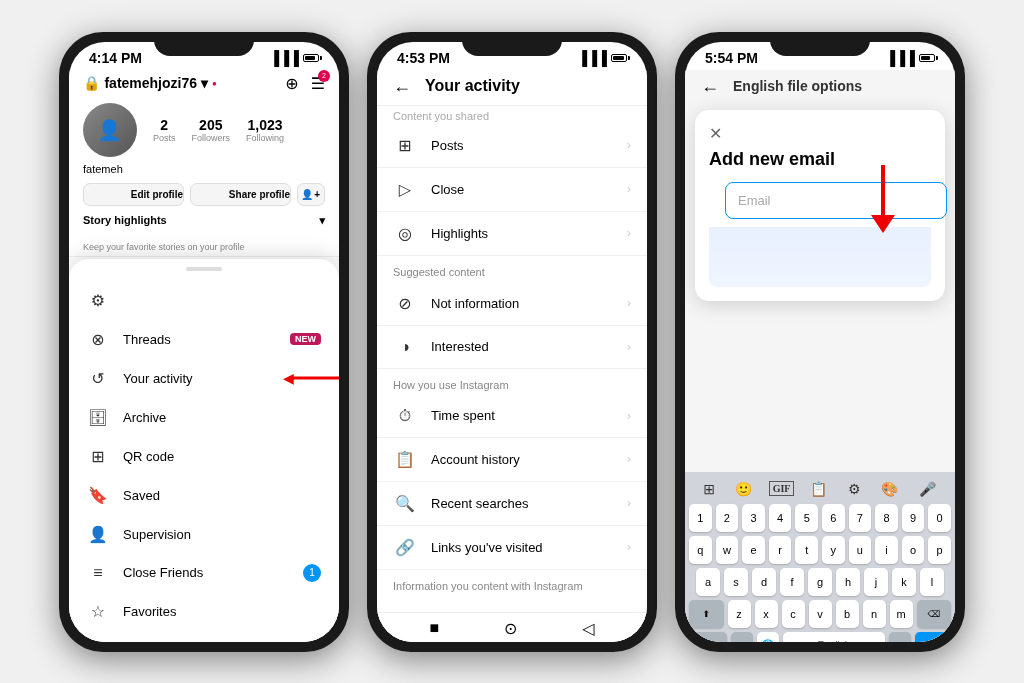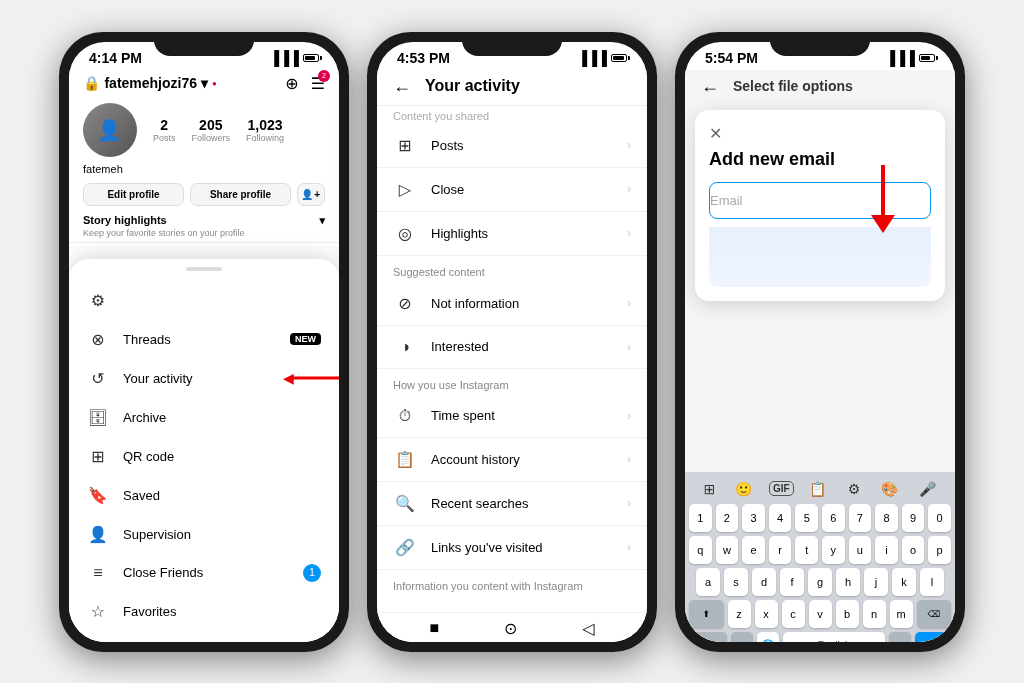--- a/index.html
+++ b/index.html
@@ -180,21 +180,21 @@
       padding: 4px 14px;
     }
     .profile-btn {
       flex: 1;
       border: 1px solid #ddd;
       border-radius: 7px;
       background: #f5f5f5;
       font-size: 10px;
       font-weight: 600;
       padding: 5px 0;
-      text-align: center;
+      text-align: right;
     }
     .profile-btn-small {
       width: 28px;
       flex: none;
       display: flex;
       align-items: center;
       justify-content: center;
     }
     .highlights-section {
       padding: 4px 14px;
@@ -203,21 +203,21 @@
     .highlights-header {
       display: flex;
       align-items: center;
       justify-content: space-between;
       font-size: 11px;
       font-weight: 600;
     }
     .highlights-sub {
       font-size: 9px;
       color: #888;
-      margin-top: 1px;
+      margin-top: 15px;
     }
 
     
     .bottom-sheet {
       position: absolute;
       bottom: 0;
       left: 0;
       right: 0;
       background: #fff;
       border-radius: 20px 20px 0 0;
@@ -244,21 +244,21 @@
     .menu-item-icon {
       width: 22px;
       text-align: center;
       font-size: 16px;
       color: #333;
     }
     .menu-item-label {
       flex: 1;
     }
     .new-badge {
-      background: #000000;
+      background: #be185d;
       color: #fff;
       border-radius: 4px;
       font-size: 9px;
       font-weight: 700;
       padding: 1px 5px;
     }
     .count-badge {
       background: #0095f6;
       color: #fff;
       border-radius: 50%;
@@ -366,25 +366,26 @@
       margin-bottom: 6px;
     }
     .modal-title {
       font-size: 18px;
       font-weight: 700;
       margin-bottom: 12px;
     }
     .email-input {
       border: 1.5px solid #0095f6;
       border-radius: 8px;
-      padding: 10px 0;
+      padding: 10px 12px;
       font-size: 13px;
       color: #aaa;
       background: #fff;
       width: 100%;
+      margin-left: 16px;
     }
     .modal-spacer {
       height: 60px;
       background: linear-gradient(180deg, #e8f0fe 0%, #f0f5ff 100%);
       border-radius: 0 0 8px 8px;
       margin-top: 8px;
     }
     .keyboard {
       position: absolute;
       bottom: 0;
@@ -717,41 +718,41 @@
         <span>▐▐▐</span>
         <div class="battery-icon">
           <div class="battery-fill" style="width:75%"></div>
         </div>
       </div>
     </div>
 
     <div class="phone3-content">
       <div class="phone3-header">
         <span class="back-btn">←</span>
-        <span class="phone3-title">Select file options</span>
+        <span class="phone3-title">English file options</span>
       </div>
 
       <div class="red-arrow-down">
         <div class="arrow-body-v"></div>
         <div class="arrow-head-down"></div>
       </div>
 
       <div class="modal-overlay">
         <div class="modal-close">✕</div>
         <div class="modal-title">Add new email</div>
         <div class="email-input" style="color:#aaa;">Email</div>
         <div class="modal-spacer"></div>
       </div>
 
       <div class="keyboard">
 
         <div class="kb-toolbar">
           <span class="kb-tool-icon">⊞</span>
           <span class="kb-tool-icon">🙂</span>
-          <span class="kb-tool-icon" style="font-size:10px;font-weight:700;border:1px solid #555;border-radius:5px;padding:1px 3px;">GIF</span>
+          <span class="kb-tool-icon" style="font-size:10px;font-weight:700;border:1px solid #555;border-radius:0;padding:1px 3px;font-family:Liberation Serif, serif;">GIF</span>
           <span class="kb-tool-icon">📋</span>
           <span class="kb-tool-icon">⚙</span>
           <span class="kb-tool-icon">🎨</span>
           <span class="kb-tool-icon">🎤</span>
         </div>
 
         <div class="kb-row">
           <div class="kb-key">1</div>
           <div class="kb-key">2</div>
           <div class="kb-key">3</div>

